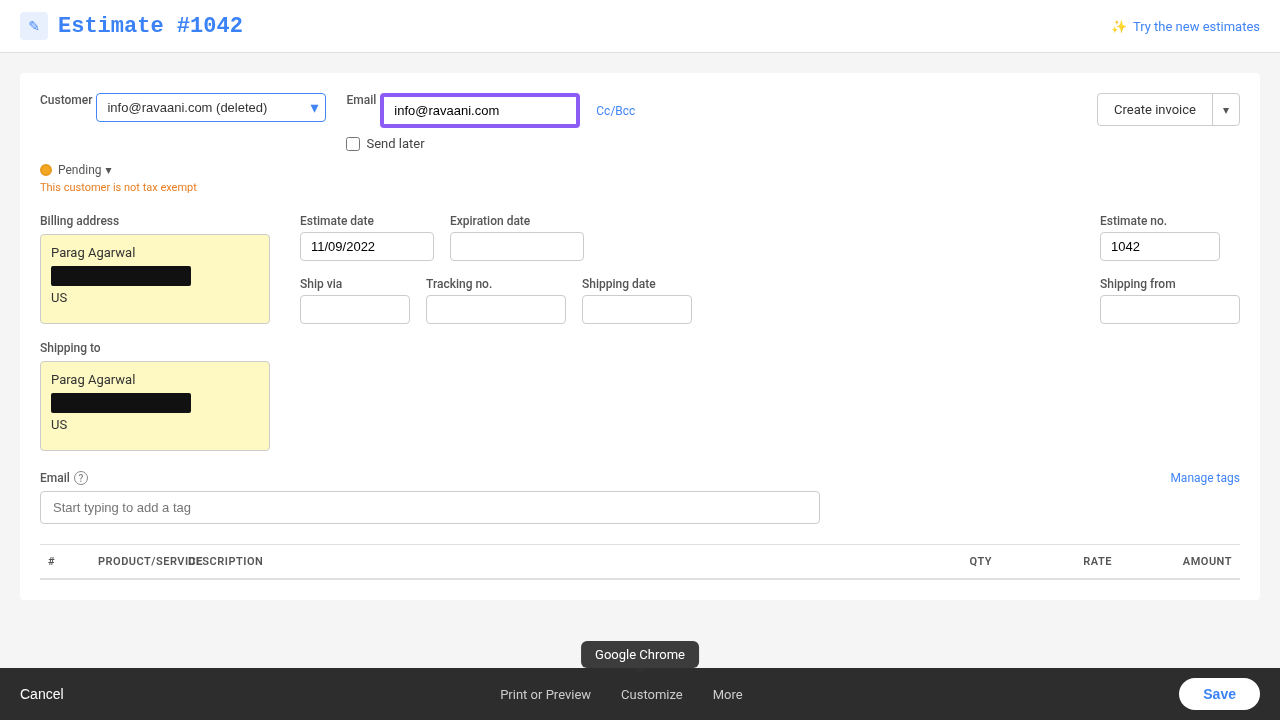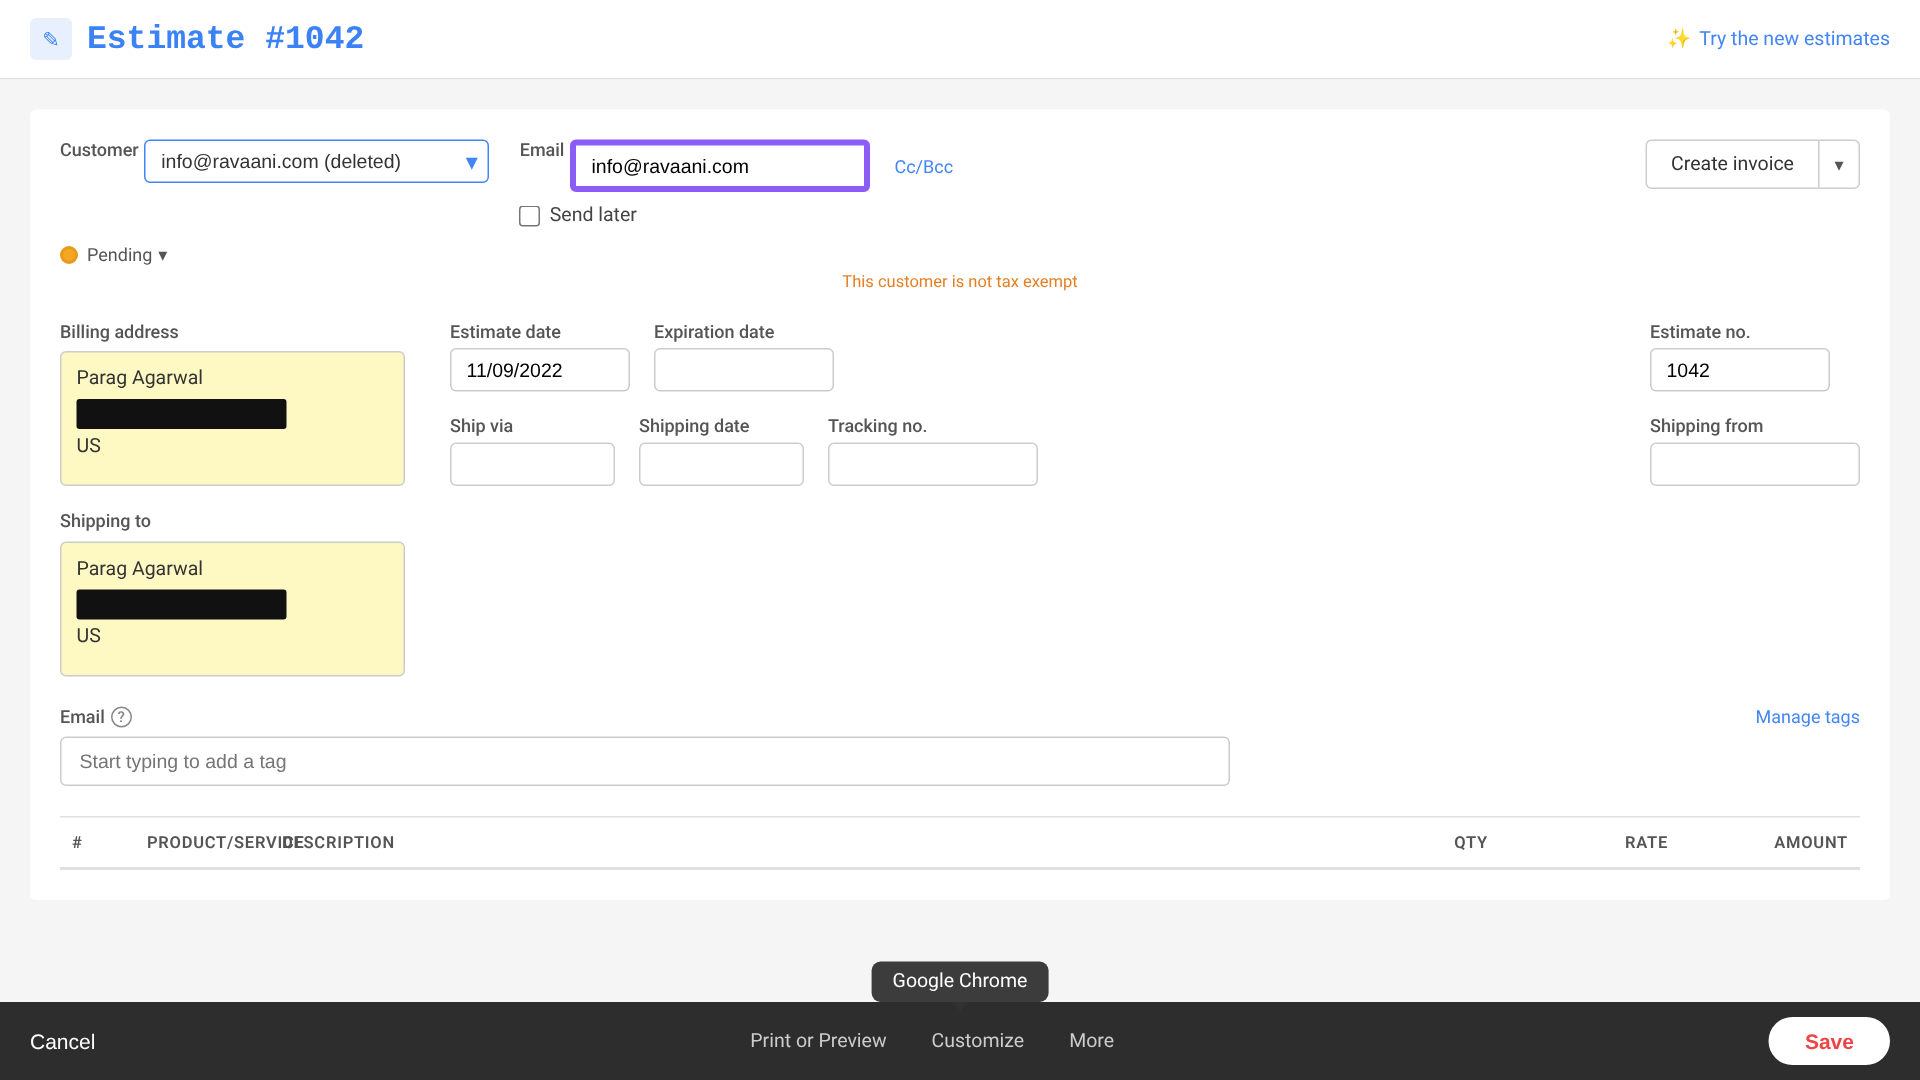--- a/index.html
+++ b/index.html
@@ -147,21 +147,20 @@
     .status-dot {
       width: 12px;
       height: 12px;
       border-radius: 50%;
       background: #f5a623;
       border: 2px solid #e89a1a;
     }
     .tax-exempt-note {
       font-size: 11px;
       color: #e67e22;
-      text-align: center;
     }
     .create-invoice-btn {
       display: flex;
       align-items: stretch;
       border: 1px solid #ccc;
       border-radius: 4px;
       overflow: hidden;
       cursor: pointer;
       margin-left: auto;
       background: #fff;
@@ -217,21 +216,21 @@
     .date-field {
       display: flex;
       flex-direction: column;
       gap: 4px;
     }
     .date-input {
       border: 1px solid #ccc;
       border-radius: 4px;
       padding: 6px 10px;
       font-size: 13px;
-      width: 120px;
+      width: 134px;
       outline: none;
     }
     .estimate-no-input {
       border: 1px solid #ccc;
       border-radius: 4px;
       padding: 6px 10px;
       font-size: 13px;
       width: 120px;
       outline: none;
     }
@@ -335,21 +334,21 @@
       align-items: center;
       font-size: 13px;
       color: #ccc;
     }
     .bottom-action-link {
       cursor: pointer;
       color: #ccc;
     }
     .save-btn {
       background: #fff;
-      color: #ef4444;
+      color: #3b82f6;
       border: none;
       border-radius: 16px;
       padding: 8px 24px;
       font-size: 14px;
       font-weight: 600;
       cursor: pointer;
     }
     .tooltip-bubble {
       position: absolute;
       left: 50%;
@@ -475,26 +474,26 @@
             <input class="date-input" type="text" style="">
           </div>
         </div>
 
         <div class="date-row">
           <div class="date-field">
             <label class="field-label">Ship via</label>
             <input class="date-input wide-input" type="text" style="">
           </div>
           <div class="date-field">
+            <label class="field-label">Tracking no.</label>
+            <input class="date-input" type="text" style="width: 140px;">
+          </div>
+          <div class="date-field">
             <label class="field-label">Shipping date</label>
             <input class="date-input wide-input" type="text" style="">
-          </div>
-          <div class="date-field">
-            <label class="field-label">Tracking no.</label>
-            <input class="date-input" type="text" style="width: 140px;">
           </div>
         </div>
       </div>
 
       <div style="margin-left:auto;display:flex;flex-direction:column;gap:16px;">
         <div class="date-field">
           <label class="field-label">Estimate no.</label>
           <input class="estimate-no-input" type="text" value="1042" style="">
         </div>
         <div class="date-field">

